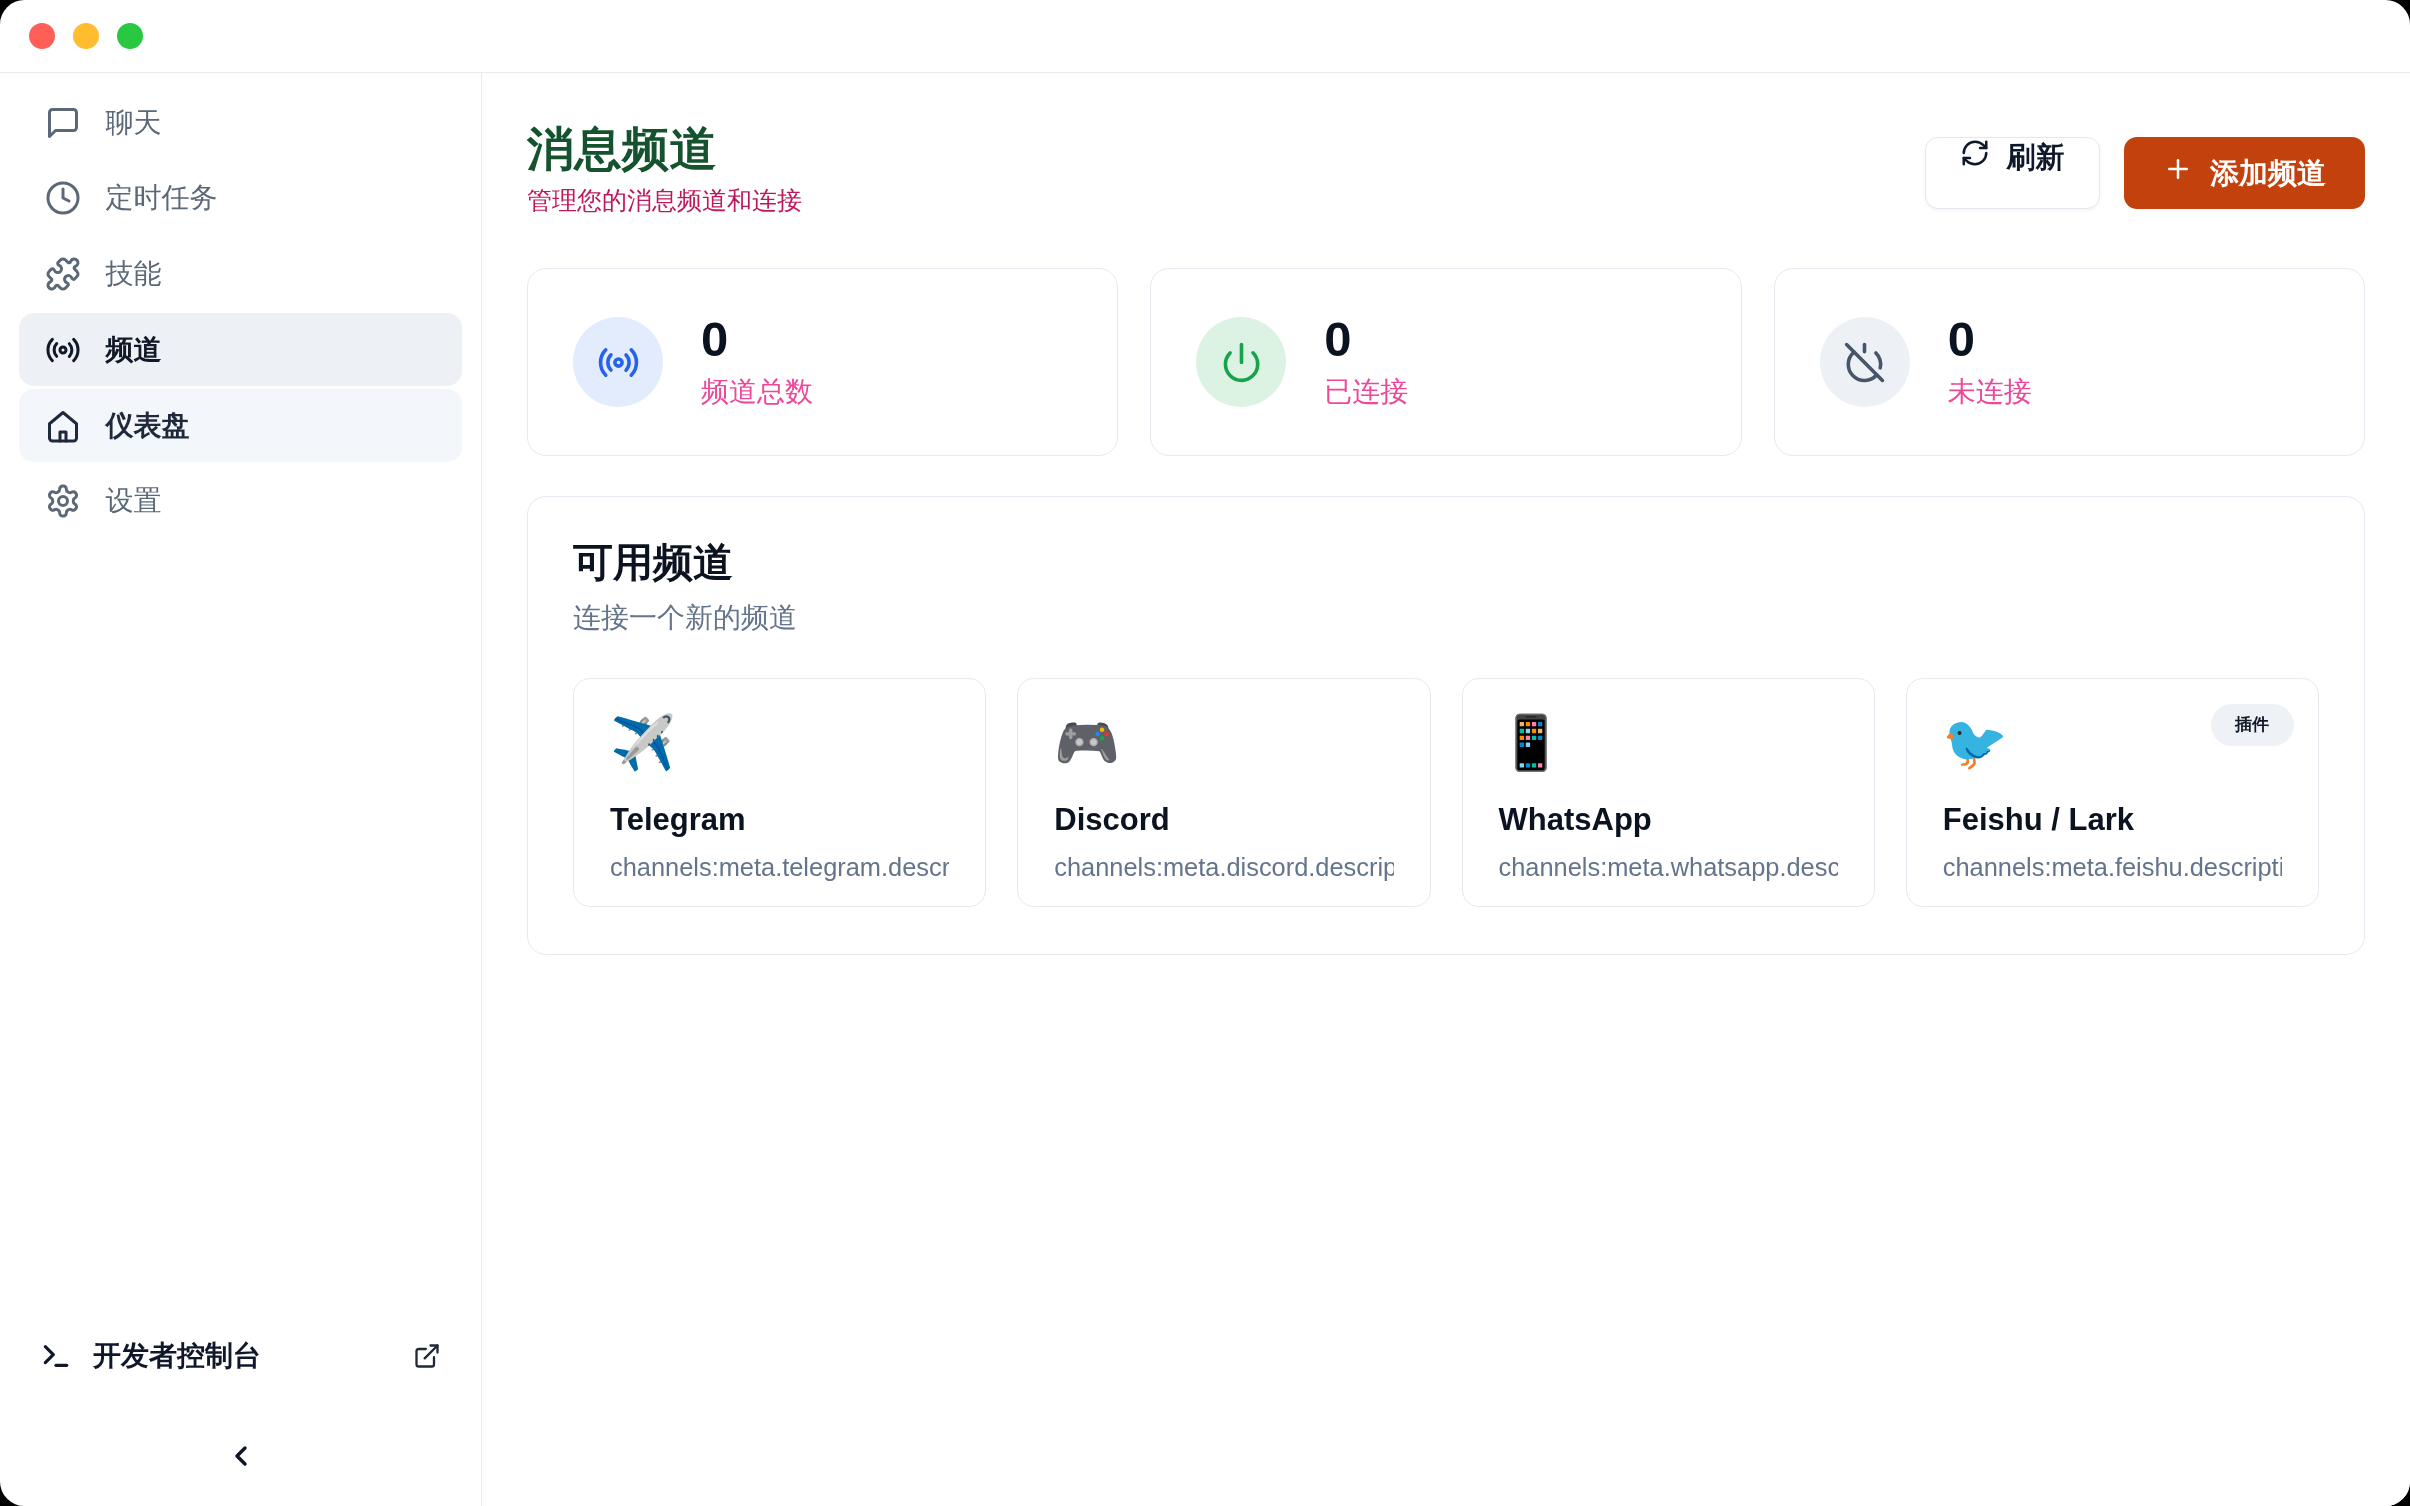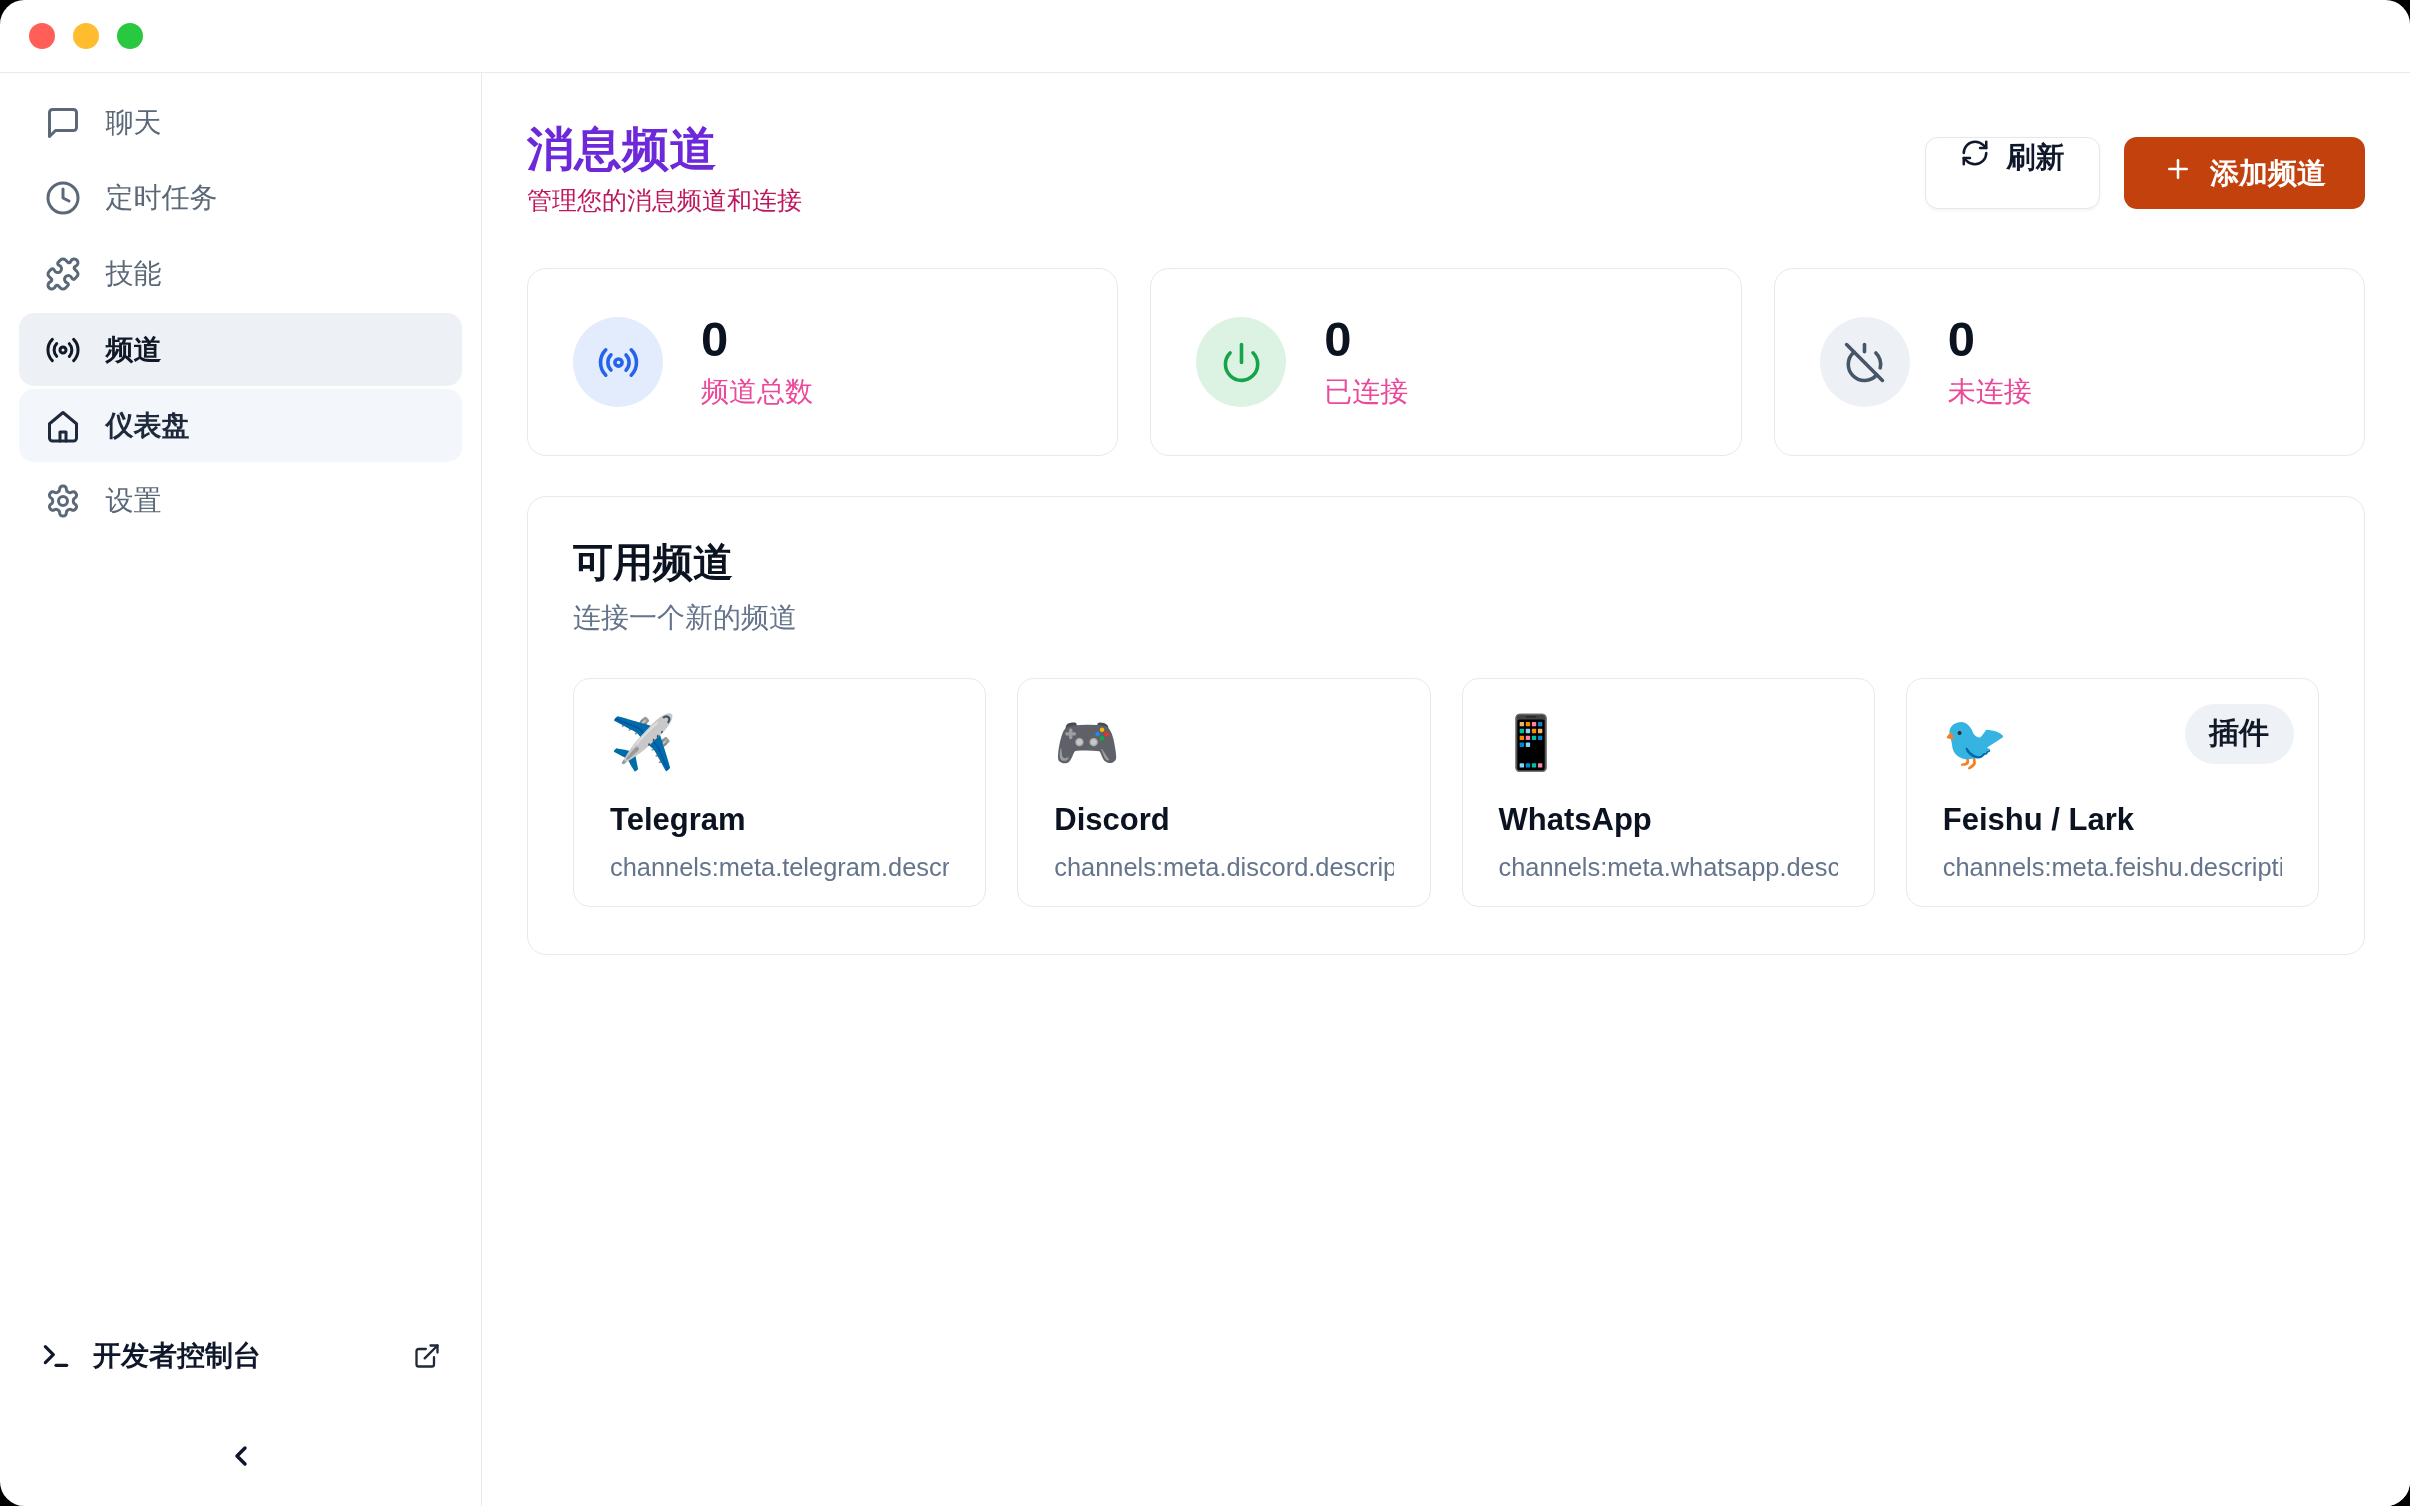--- a/index.html
+++ b/index.html
@@ -58,21 +58,21 @@
   }
   .dev-row svg { width:32px; height:32px; }
   .dev-row .ext { margin-left:auto; width:28px; height:28px; color:#1f2937; }
   .collapse-row { display:flex; justify-content:center; margin-top:49px; }
   .collapse-btn { width:45px; height:45px; display:flex; align-items:center; justify-content:center;
     color:#0f172a; cursor:pointer; }
   .collapse-btn svg { width:32px; height:32px; }
   
   .main { flex:1; padding:45px; overflow:hidden; background:#fff; }
   .page-header { display:flex; justify-content:space-between; align-items:flex-start; }
-  .page-title { font-size:47px; font-weight:700; letter-spacing:0.5px; color:#6d28d9; }
+  .page-title { font-size:47px; font-weight:700; letter-spacing:0.5px; color:#14532d; }
   .page-subtitle { margin-top:3px; font-size:25px; color:#be185d; }
   .header-actions { display:flex; gap:24.5px; margin-top:19px; }
   .btn {
     height:72px; border-radius:13px;
     display:inline-flex; align-items:flex-start; gap:17px;
     font-size:29px; font-weight:600; cursor:pointer;
     border:1.9px solid transparent;
   }
   .btn svg { width:30px; height:30px; }
   .btn.ghost { background:#fff; border-color:#e3e7ee; color:#0f172a; padding:0 34px;
@@ -103,21 +103,21 @@
     position:relative; height:229px;
     border:1.9px solid #e6e9f0; border-radius:17px; background:#fff;
     padding:34px 36px; cursor:pointer; overflow:hidden;
   }
   .channel-emoji { font-size:53px; line-height:1.15; }
   .channel-name { margin-top:28px; font-size:31px; font-weight:600; color:#0b1220; }
   .channel-desc { margin-top:15px; font-size:25.4px; color:#64748b; white-space:nowrap; overflow:hidden; }
   .channel-badge {
     position:absolute; top:24.5px; right:24.5px;
     background:#eef2f7; color:#111827;
-    font-size:30px; font-weight:600;
+    font-size:17px; font-weight:600;
     padding:9.4px 24.5px; border-radius:941px;font-family:Liberation Serif, serif;
   }
   svg { stroke:currentColor; fill:none; stroke-width:2; stroke-linecap:round; stroke-linejoin:round; }
 </style>
 </head>
 <body>
 
 <div class="window">
 
   <div class="titlebar">

